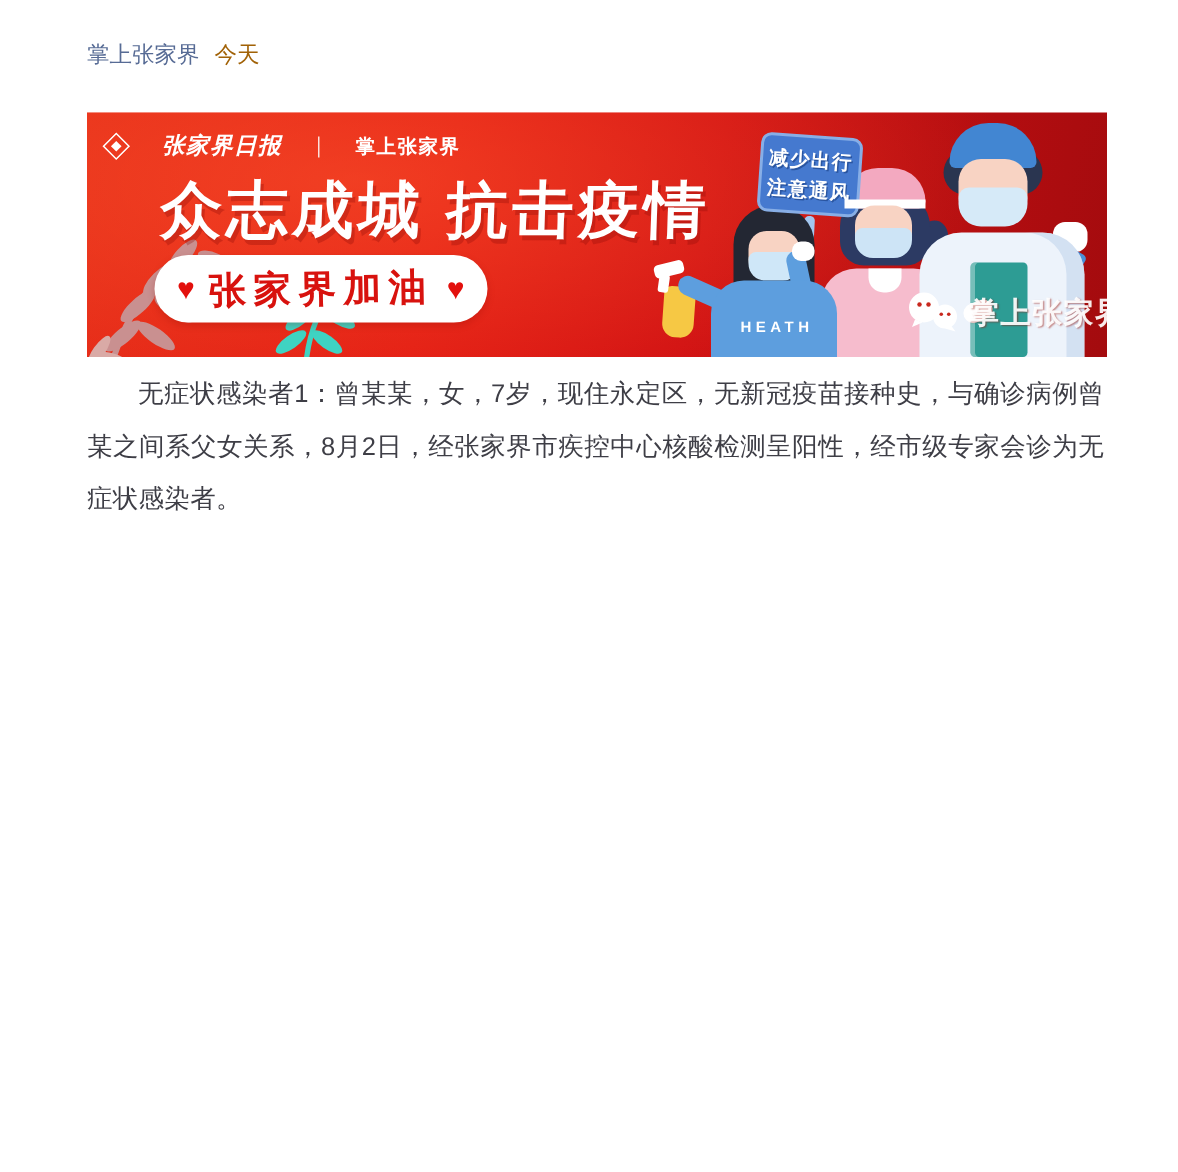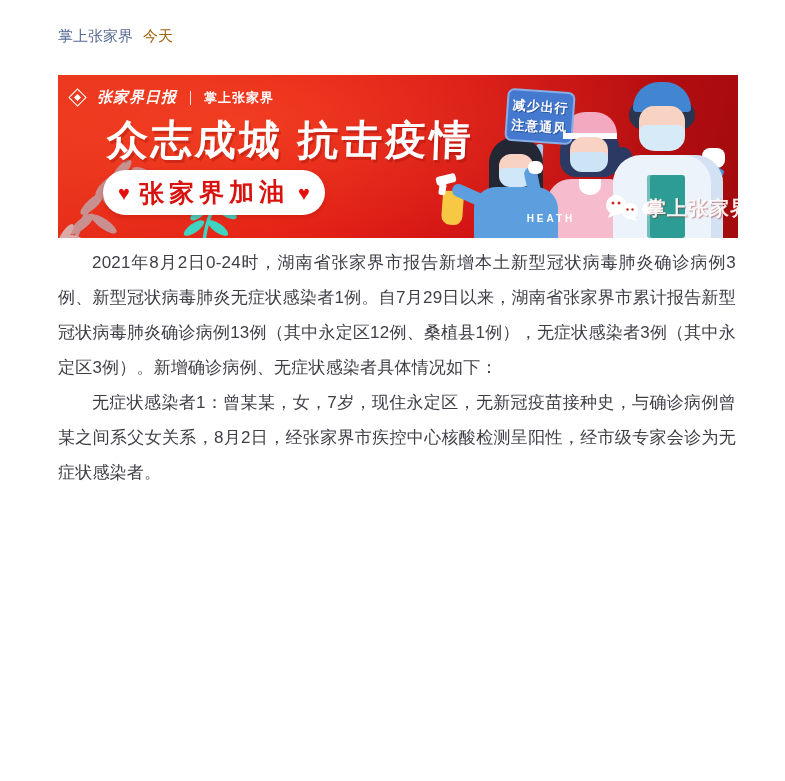--- a/index.html
+++ b/index.html
@@ -30,21 +30,21 @@
     width: 680px;
     height: 163px;
     margin-top: 29px;
     overflow: hidden;
     background:
       radial-gradient(120% 170% at 26% 28%, rgba(255,92,48,.50), rgba(255,92,48,0) 55%),
       linear-gradient(102deg, #e52c18 0%, #e21b13 35%, #d11113 60%, #b30d10 85%, #a30b0e 100%);
   }
   .brand {
     position: absolute; left: 13px; top: 13px;
-    display: flex; align-items: center; gap: 13px; color: #fff; z-index: 6;
+    display: flex; align-items: center; gap: 24px; color: #fff; z-index: 6;
   }
   .seal {
     width: 13px; height: 13px; border: 1.5px solid #fff;
     transform: rotate(45deg); position: relative; display: inline-block;
   }
   .seal::after {
     content: ""; position: absolute; left: 3px; top: 3px; width: 5px; height: 5px; background: #fff;
   }
   .brand-calli {
     font-family: "DejaVu Serif", "Liberation Serif", serif;
@@ -92,21 +92,21 @@
   .shape { position: absolute; }
   .girl-hair   { left: 431px; top: 62px;  width: 54px; height: 96px; background: #232733; border-radius: 26px 26px 14px 14px; z-index: 2; }
   .girl-face   { left: 441px; top: 79px;  width: 34px; height: 31px; background: #f8d3c3; border-radius: 12px; z-index: 3; }
   .girl-mask   { left: 441px; top: 93px;  width: 34px; height: 19px; background: #cfe7f8; border-radius: 5px 5px 11px 11px; z-index: 4; }
   .girl-arm-l  { left: 393px; top: 114px; width: 38px; height: 13px; background: #5d9ede; border-radius: 7px; transform: rotate(24deg); z-index: 4; }
   .girl-arm-r  { left: 468px; top: 92px;  width: 13px; height: 30px; background: #5d9ede; border-radius: 7px; transform: rotate(-12deg); z-index: 4; }
   .girl-glove  { left: 470px; top: 86px;  width: 15px; height: 13px; background: #fff; border-radius: 6px; z-index: 5; }
   .girl-torso  { left: 416px; top: 112px; width: 84px; height: 51px; background: #5d9ede; border-radius: 22px 22px 0 0; z-index: 5; }
   .girl-shirt-text {
     left: 416px; top: 138px; width: 88px; text-align: center; z-index: 6;
-    color: #fff; font-size: 10px; font-weight: 700; letter-spacing: 3px; margin-left: 33px;
+    color: #fff; font-size: 10px; font-weight: 700; letter-spacing: 3px;
   }
   .spray-head  { left: 378px; top: 100px; width: 20px; height: 9px;  background: #fff; border-radius: 3px; transform: rotate(-14deg); z-index: 4; }
   .spray-trig  { left: 381px; top: 108px; width: 7px;  height: 12px; background: #fff; border-radius: 2px; transform: rotate(8deg); z-index: 4; }
   .spray-body  { left: 384px; top: 116px; width: 21px; height: 34px; background: #f6c844; border-radius: 5px 7px 9px 9px; transform: rotate(4deg); z-index: 3; }
 
   .nurse-cap   { left: 505px; top: 37px;  width: 54px; height: 27px; background: #f3a9c0; border-radius: 24px 24px 5px 5px; z-index: 2; }
   .nurse-capband{ left: 505px; top: 58px; width: 54px; height: 6px;  background: #fff; z-index: 3; }
   .nurse-hair  { left: 502px; top: 52px;  width: 60px; height: 50px; background: #2c3a63; border-radius: 24px 24px 16px 16px; z-index: 2; }
   .nurse-bun   { left: 556px; top: 72px;  width: 18px; height: 20px; background: #2c3a63; border-radius: 50%; z-index: 1; }
   .nurse-face  { left: 512px; top: 62px;  width: 38px; height: 32px; background: #f8d3c3; border-radius: 13px; z-index: 3; }
@@ -263,17 +263,16 @@
         <circle cx="15" cy="9" r="1.5" fill="#c8281e"></circle>
         <circle cx="23.5" cy="15.5" r="1.2" fill="#c8281e"></circle>
         <circle cx="28.5" cy="15.5" r="1.2" fill="#c8281e"></circle>
       </svg>
       <span class="wm-text">掌上张家界</span>
     </div>
 
   </div>
 
   <div class="article-body">
-    <p>2021年8月2日0-24时，湖南省张家界市报告新增本土新型冠状病毒肺炎确诊病例3例、新型冠状病毒肺炎无症状感染者1例。自7月29日以来，湖南省张家界市累计报告新型冠状病毒肺炎确诊病例13例（其中永定区12例、桑植县1例），无症状感染者3例（其中永定区3例）。新增确诊病例、无症状感染者具体情况如下：</p>
     <p>无症状感染者1：曾某某，女，7岁，现住永定区，无新冠疫苗接种史，与确诊病例曾某之间系父女关系，8月2日，经张家界市疾控中心核酸检测呈阳性，经市级专家会诊为无症状感染者。</p>
   </div>
 
 </div>
 
 </body></html>

